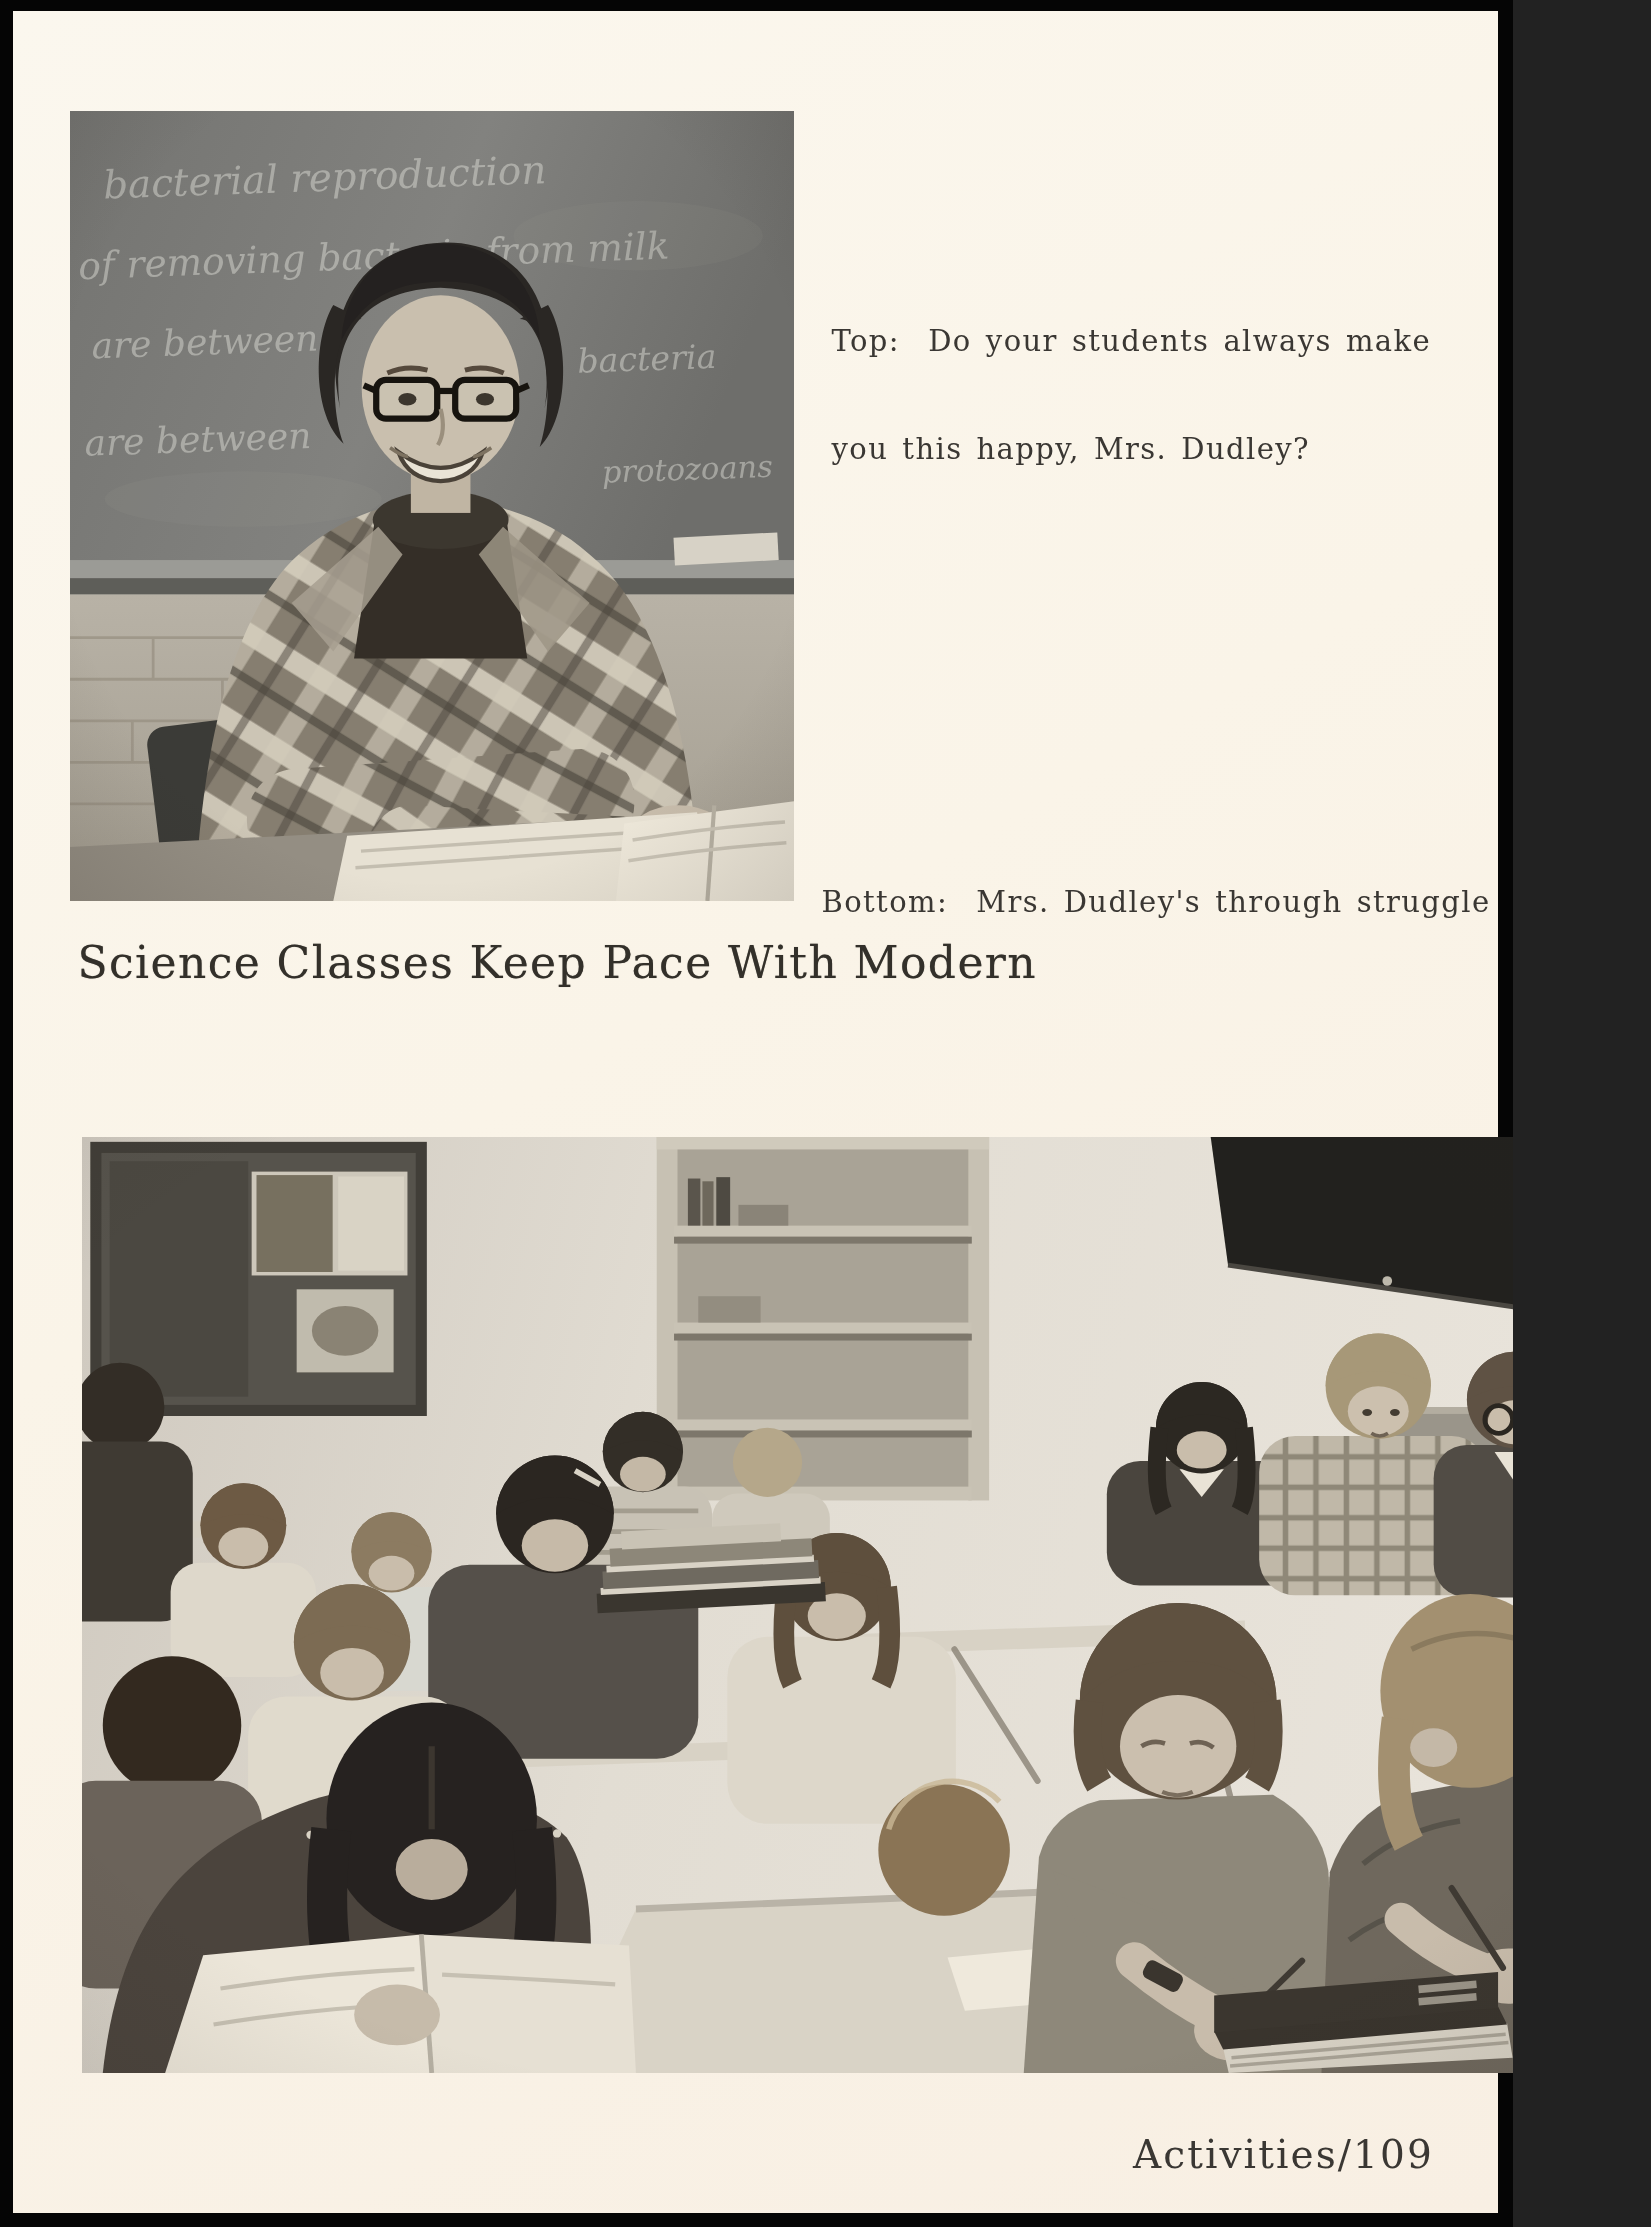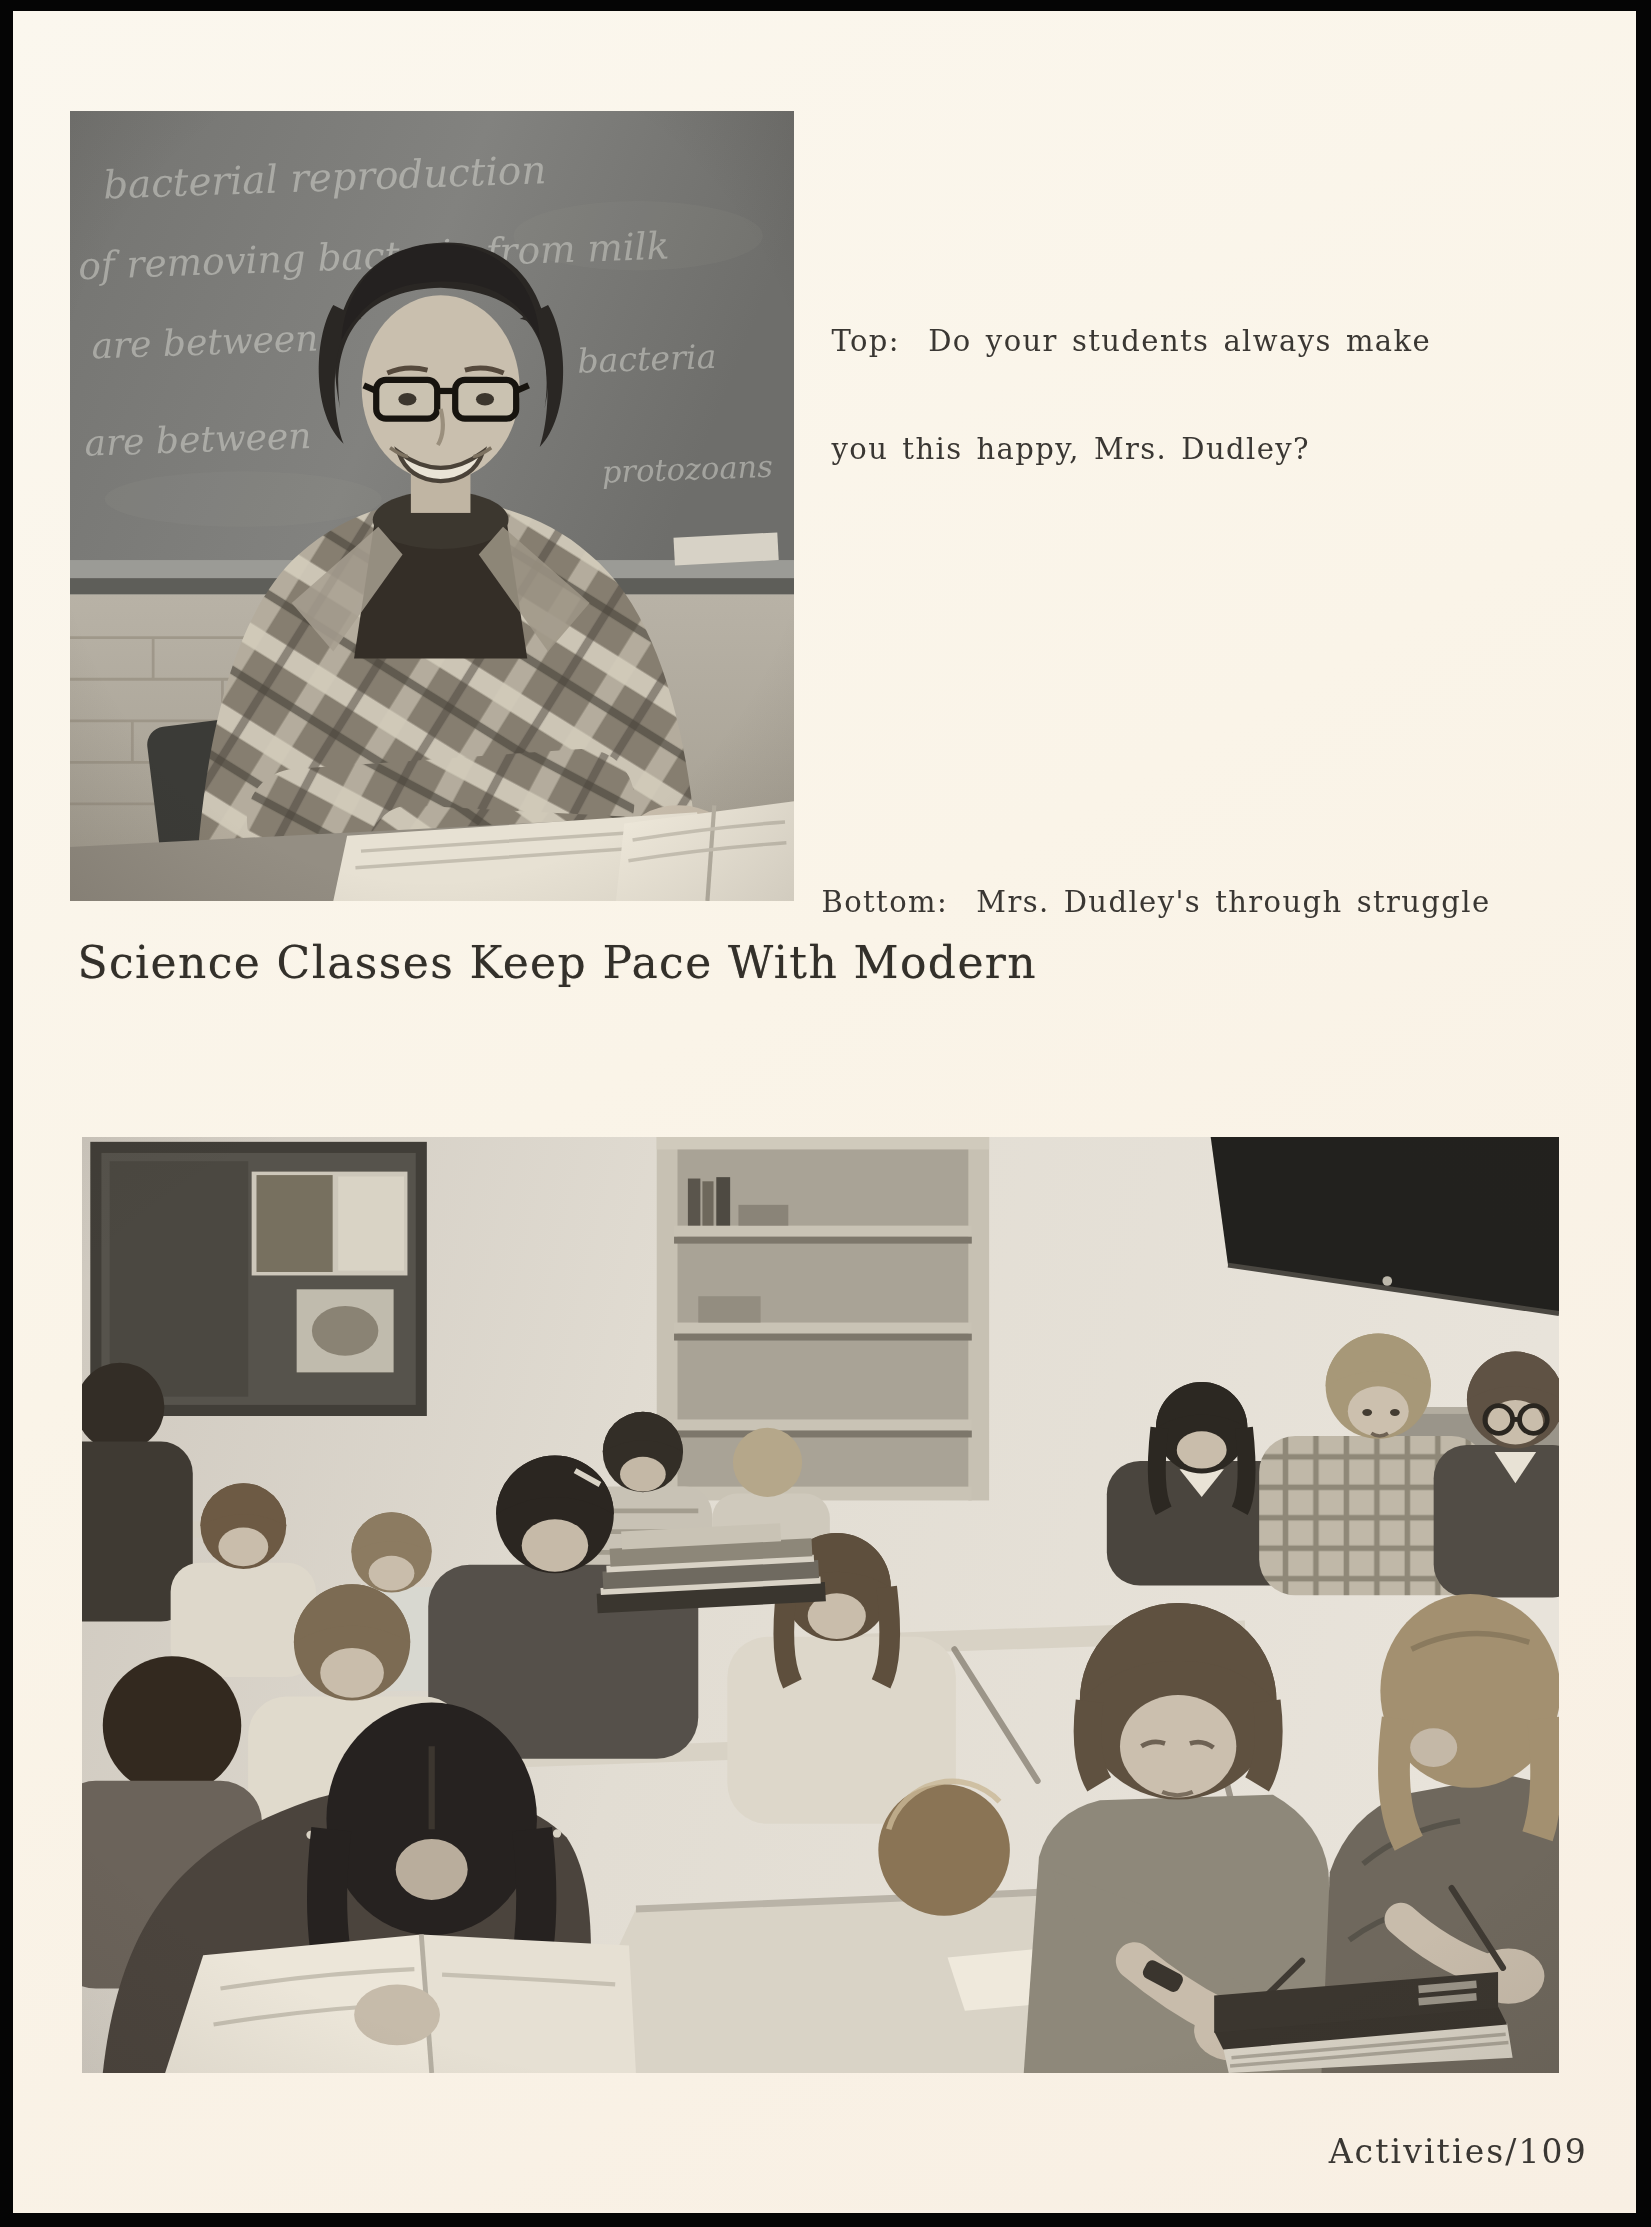--- a/index.html
+++ b/index.html
@@ -1,18 +1,18 @@
 <!DOCTYPE html>
 <html style="font-size:11px"><head>
 <meta charset="utf-8">
 <style>
   html,body{margin:0;padding:0;background:#222;}
   .sheet{
     position:relative;
-    width:1651px;height:2227px;
+    width:1513px;height:2227px;
     background:#050505;
     overflow:hidden;
     font-family:"DejaVu Serif","Liberation Serif",serif;
   }
   .paper{
     position:absolute;
     left:12.5px;top:11px;right:15.2px;bottom:14px;
     background:linear-gradient(150deg,#fbf7ee 0%,#faf4e8 45%,#f8efe3 100%);
   }
   figure{margin:0;padding:0;}
@@ -34,22 +34,22 @@
   .caption-bottom{left:809px;top:801px;width:790px;}
   .headline{
     position:absolute;left:65px;top:900px;width:1496px;
     margin:0;
     color:#33302a;
     font-size:44px;line-height:103px;font-weight:normal;
     letter-spacing:1.4px;
     text-shadow:0 0 0.7px rgba(51,48,42,.55);
   }
   .folio{
-    position:absolute;right:48px;top:2121px;
-    color:#3a3733;font-size:33px;letter-spacing:2.1px;
+    position:absolute;right:64px;top:2121px;
+    color:#3a3733;font-size:39px;letter-spacing:2.1px;
   }
   .chalk{
     font-family:"DejaVu Serif","Liberation Serif",serif;
     font-style:italic;
     fill:#d9d9d2;
   }
 </style>
 </head>
 <body>
 

